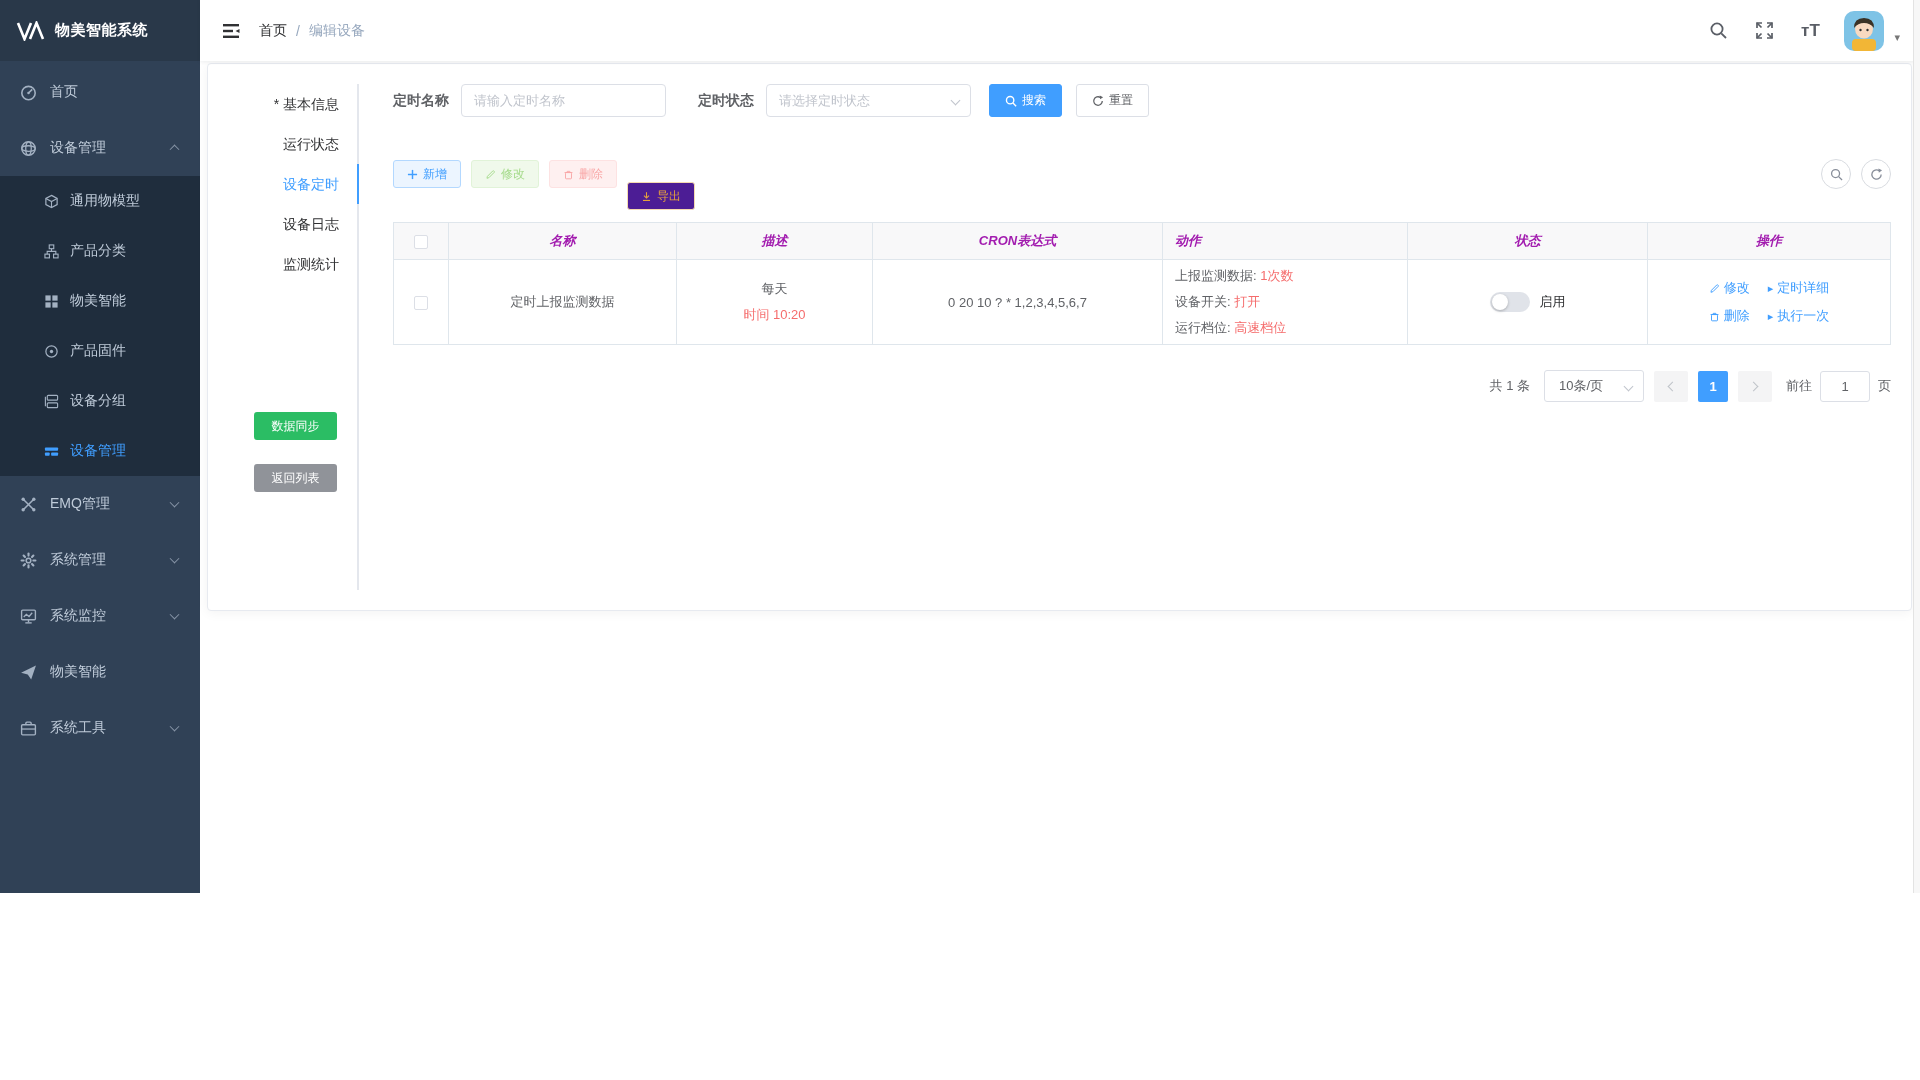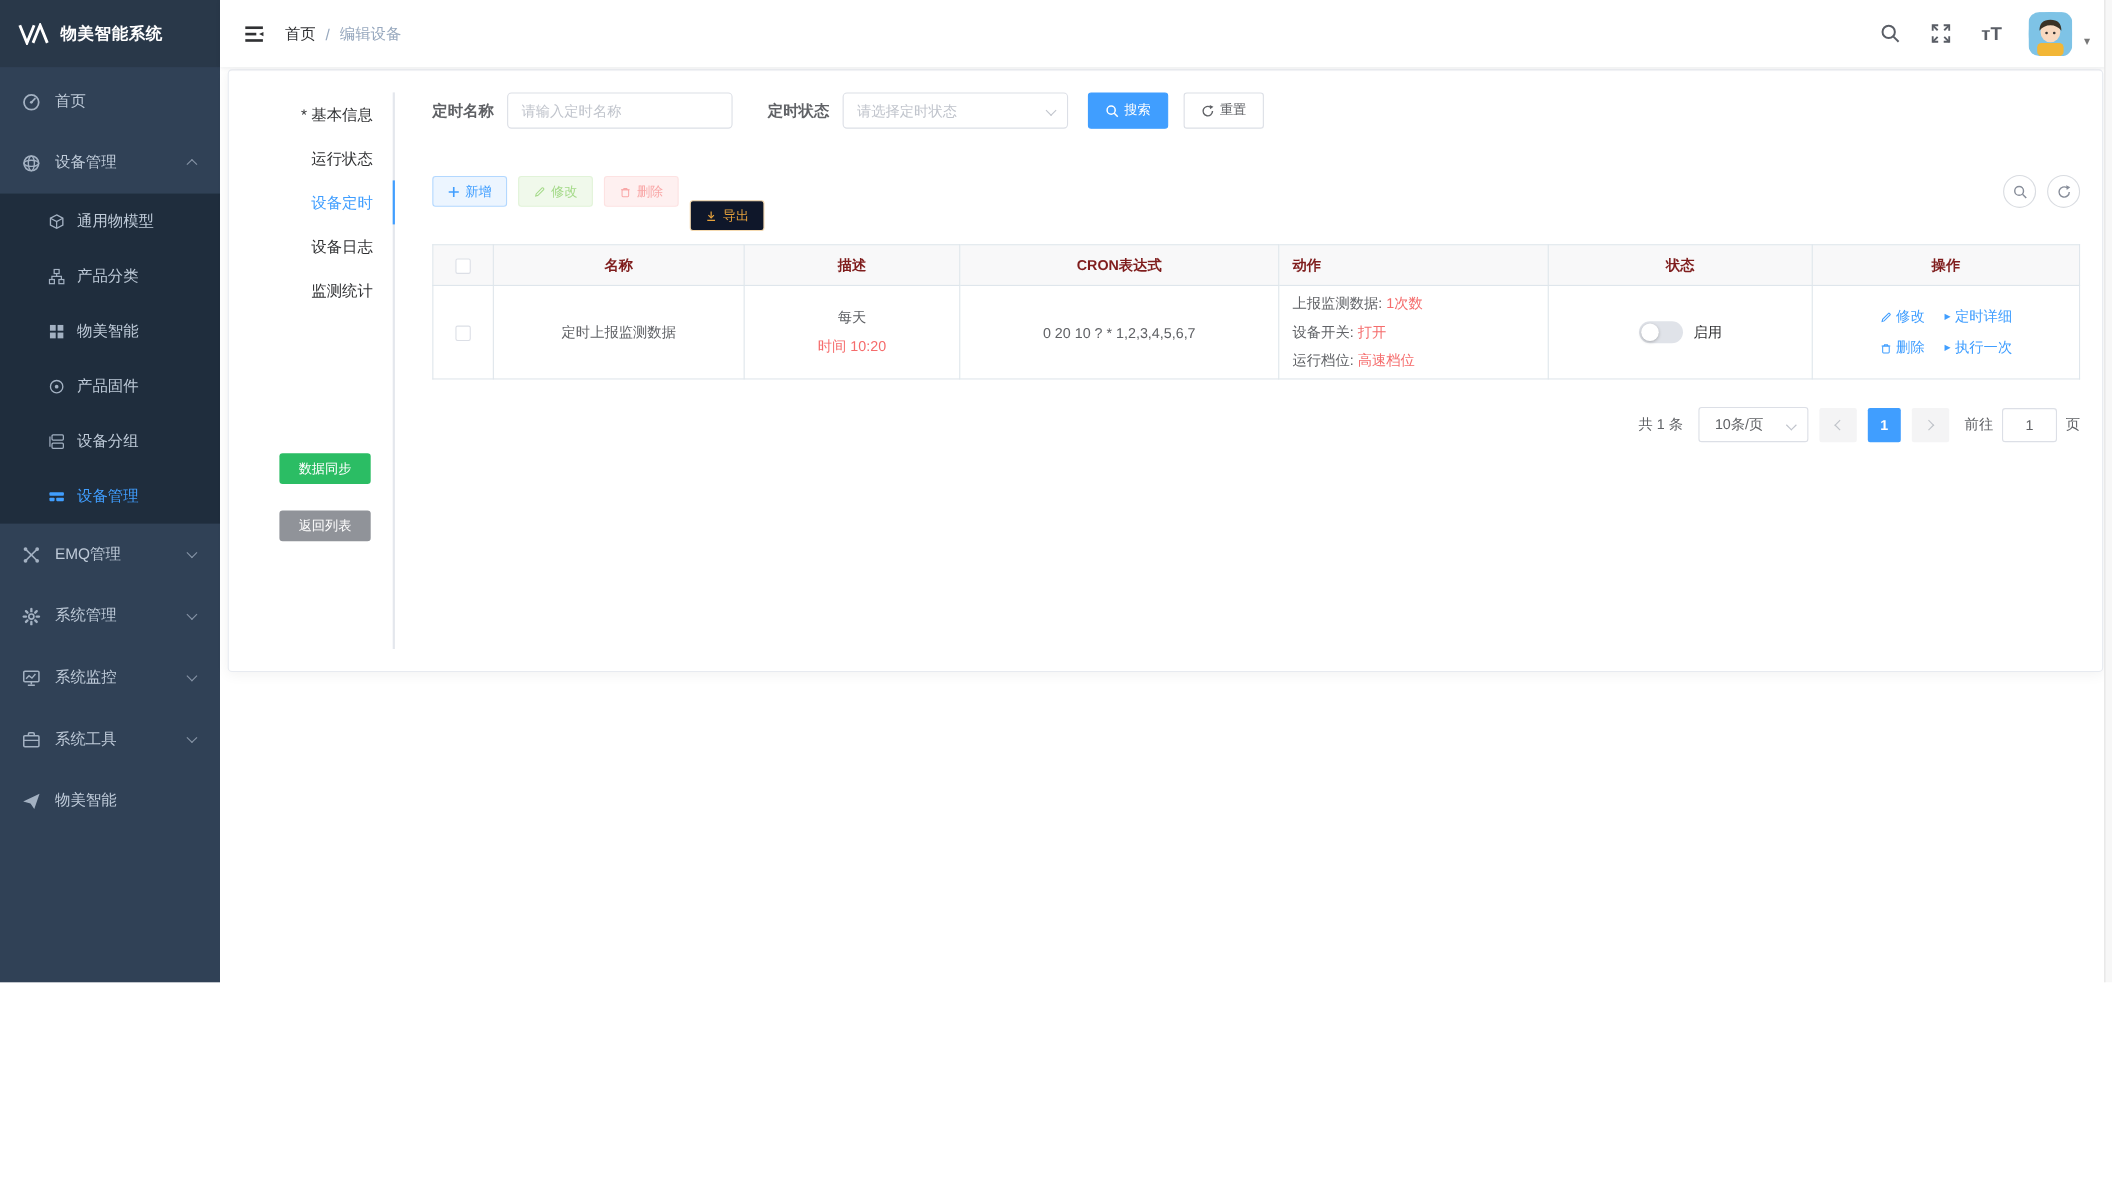--- a/index.html
+++ b/index.html
@@ -62,27 +62,27 @@
   .gap32{ margin-left:32px;}
   .btn{ display:inline-flex; align-items:center; justify-content:center; gap:5px; border-radius:3px; font-size:12px; cursor:pointer; font-family:inherit; border:1px solid transparent;}
   .btn-search{ margin-left:18px; height:33px; padding:0 15px; background:#409EFF; border-color:#409EFF; color:#fff;}
   .btn-reset{ margin-left:14px; height:33px; padding:0 15px; background:#fff; border-color:#dcdfe6; color:#606266;}
 
   .toolbar-row{ margin-top:21px; display:flex; align-items:center;}
   .tb-btn{ height:28px; padding:12px 13px; margin-right:10px;}
   .btn-add{ background:#ecf5ff; border-color:#b3d8ff; color:#409EFF;}
   .btn-edit{ background:#f0f9eb; border-color:#e1f3d8; color:#a4da89; cursor:not-allowed;}
   .btn-del{ background:#fef0f0; border-color:#fde2e2; color:#f9a7a7; cursor:not-allowed;}
-  .btn-export{ background:#0f172a; border-color:#f5dab1; color:#e6a23c;margin-top:44px;}
+  .btn-export{ background:#4c1d95; border-color:#f5dab1; color:#e6a23c;margin-top:44px;}
   .tb-right{ margin-left:auto; display:flex; gap:10px;}
   .circle-btn{ width:30px; height:30px; border-radius:50%; border:1px solid #d9dce1; background:#fff; display:flex; align-items:center; justify-content:center; color:#878d99; cursor:pointer;}
 
   
   table.grid{ width:100%; margin-top:12px; border-collapse:collapse; table-layout:fixed;}
-  .grid th{ height:37px; background:#f8f8f9; border:1px solid #dfe6ec; font-size:13px; font-weight:bold; color:#7f1d1d; text-align:center;}
+  .grid th{ height:37px; background:#f8f8f9; border:1px solid #dfe6ec; font-size:13px; font-weight:bold; color:#a21caf; text-align:center;font-style:italic;}
   .grid th.left, .grid td.left{ text-align:left; padding-left:12px;}
   .grid td{ height:85px; border:1px solid #dfe6ec; font-size:13px; color:#606266; text-align:center; background:#fff;}
   .checkbox{ display:inline-block; width:14px; height:14px; border:1px solid #dcdfe6; border-radius:2px; background:#fff; cursor:pointer; vertical-align:middle;}
   .red{ color:#F56C6C; }
   .desc-l1{ line-height:20px;}
   .desc-l2{ line-height:20px; margin-top:6px;}
   .action-line{ line-height:26px; text-align:left;}
   .status-wrap{ display:flex; align-items:center; justify-content:center; gap:10px;}
   .switch{ position:relative; width:40px; height:20px; border-radius:10px; background:#e0e3e9; cursor:pointer; flex:0 0 40px;}
   .switch::after{ content:''; position:absolute; left:2px; top:2px; width:16px; height:16px; border-radius:50%; background:#fff; box-shadow:0 1px 3px rgba(0,0,0,.25);}
@@ -231,34 +231,34 @@
             <polyline points="3.5,8.5 6,6 8.5,8 11.5,4.5" fill="none" stroke="currentColor" stroke-width="1.2"></polyline>
             <line x1="8" y1="11" x2="8" y2="13.5" stroke="currentColor" stroke-width="1.3"></line>
             <line x1="5" y1="14" x2="11" y2="14" stroke="currentColor" stroke-width="1.3"></line>
           </svg>
           <span>系统监控</span>
           <i class="chev down"></i>
         </div>
 
         <div class="menu-item">
           <svg class="mi-icon" viewBox="0 0 16 16">
+            <polygon points="1,8.2 15,1.5 10.5,14.5 7.3,9.8" fill="currentColor"></polygon>
+            <polygon points="7.3,9.8 15,1.5 6.2,8.2" fill="currentColor" opacity="0.5"></polygon>
+          </svg>
+          <span>物美智能</span>
+        </div>
+
+        <div class="menu-item">
+          <svg class="mi-icon" viewBox="0 0 16 16">
             <rect x="1.5" y="4.5" width="13" height="9.5" rx="1" fill="none" stroke="currentColor" stroke-width="1.3"></rect>
             <path d="M5.5 4.5 V3 a1 1 0 0 1 1-1 h3 a1 1 0 0 1 1 1 v1.5" fill="none" stroke="currentColor" stroke-width="1.3"></path>
             <line x1="1.5" y1="8.5" x2="14.5" y2="8.5" stroke="currentColor" stroke-width="1.2"></line>
           </svg>
           <span>系统工具</span>
           <i class="chev down"></i>
-        </div>
-
-        <div class="menu-item">
-          <svg class="mi-icon" viewBox="0 0 16 16">
-            <polygon points="1,8.2 15,1.5 10.5,14.5 7.3,9.8" fill="currentColor"></polygon>
-            <polygon points="7.3,9.8 15,1.5 6.2,8.2" fill="currentColor" opacity="0.5"></polygon>
-          </svg>
-          <span>物美智能</span>
         </div>
 
       </nav>
     </aside>
 
     <div class="right-part">
 
       <header class="navbar">
         <svg class="fold-btn" viewBox="0 0 22 22">
           <rect x="3" y="4" width="16" height="2.4" fill="#303133"></rect>

